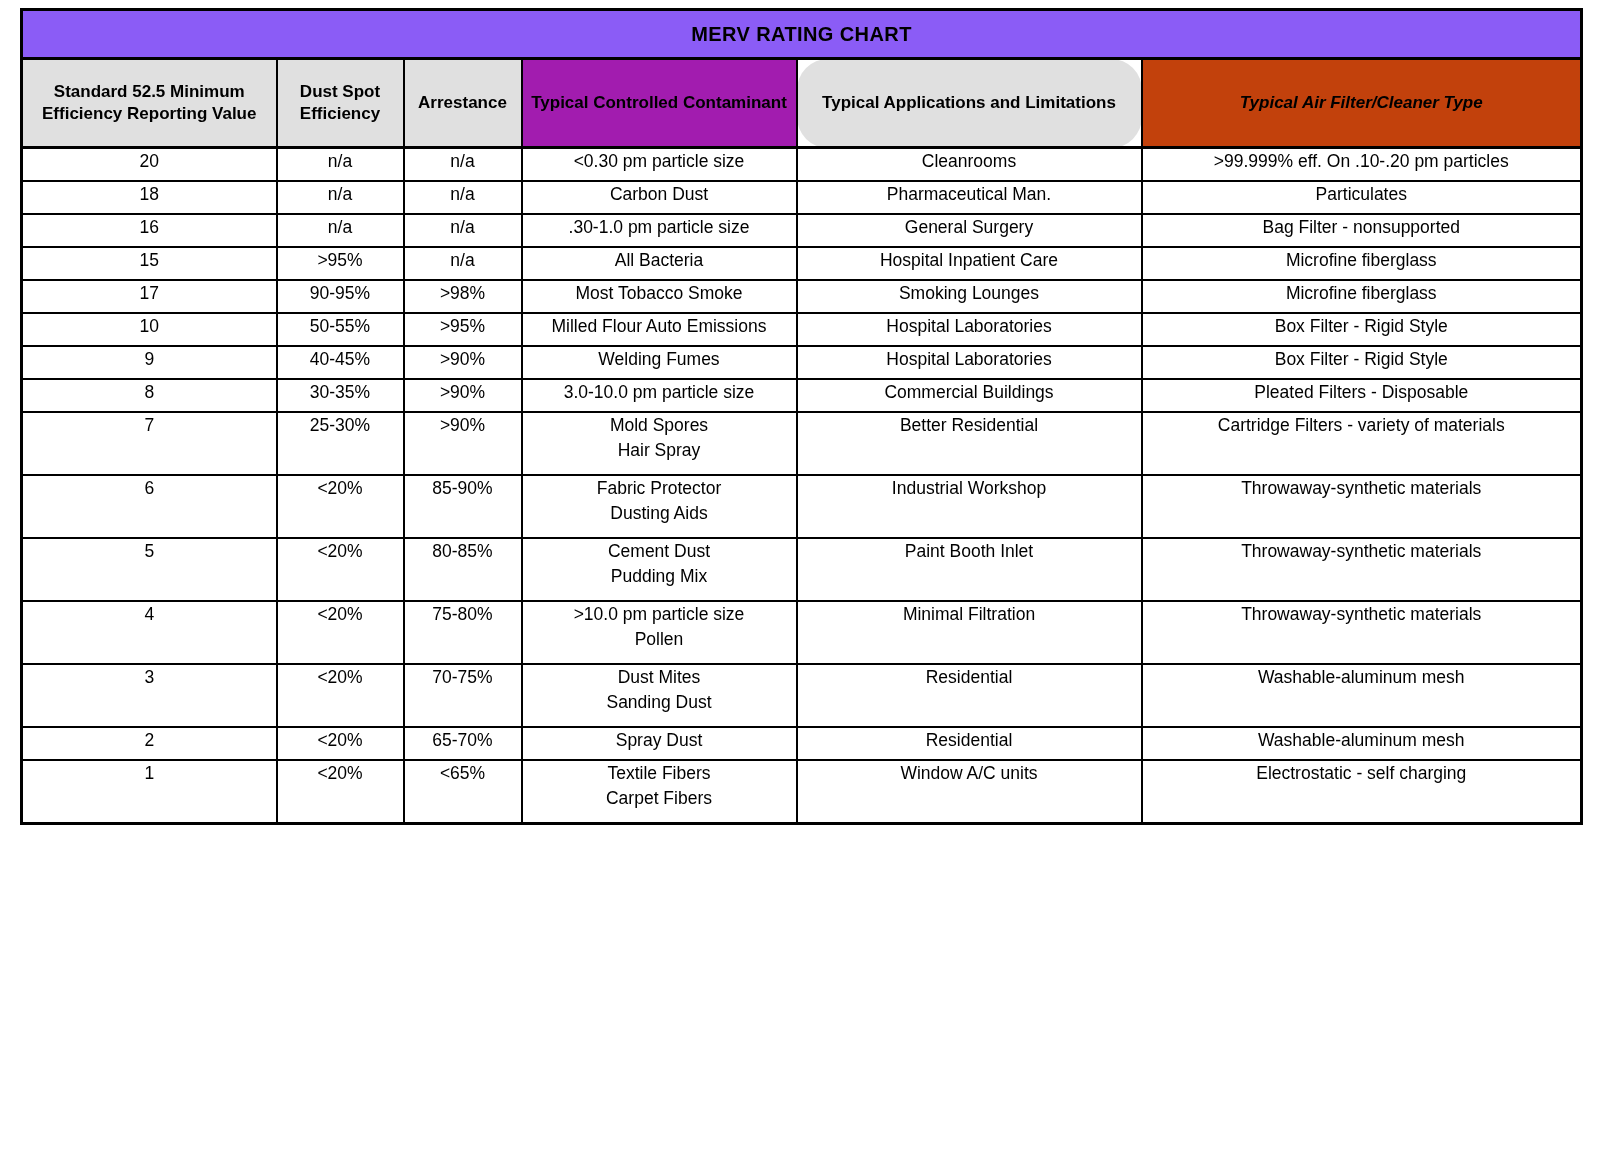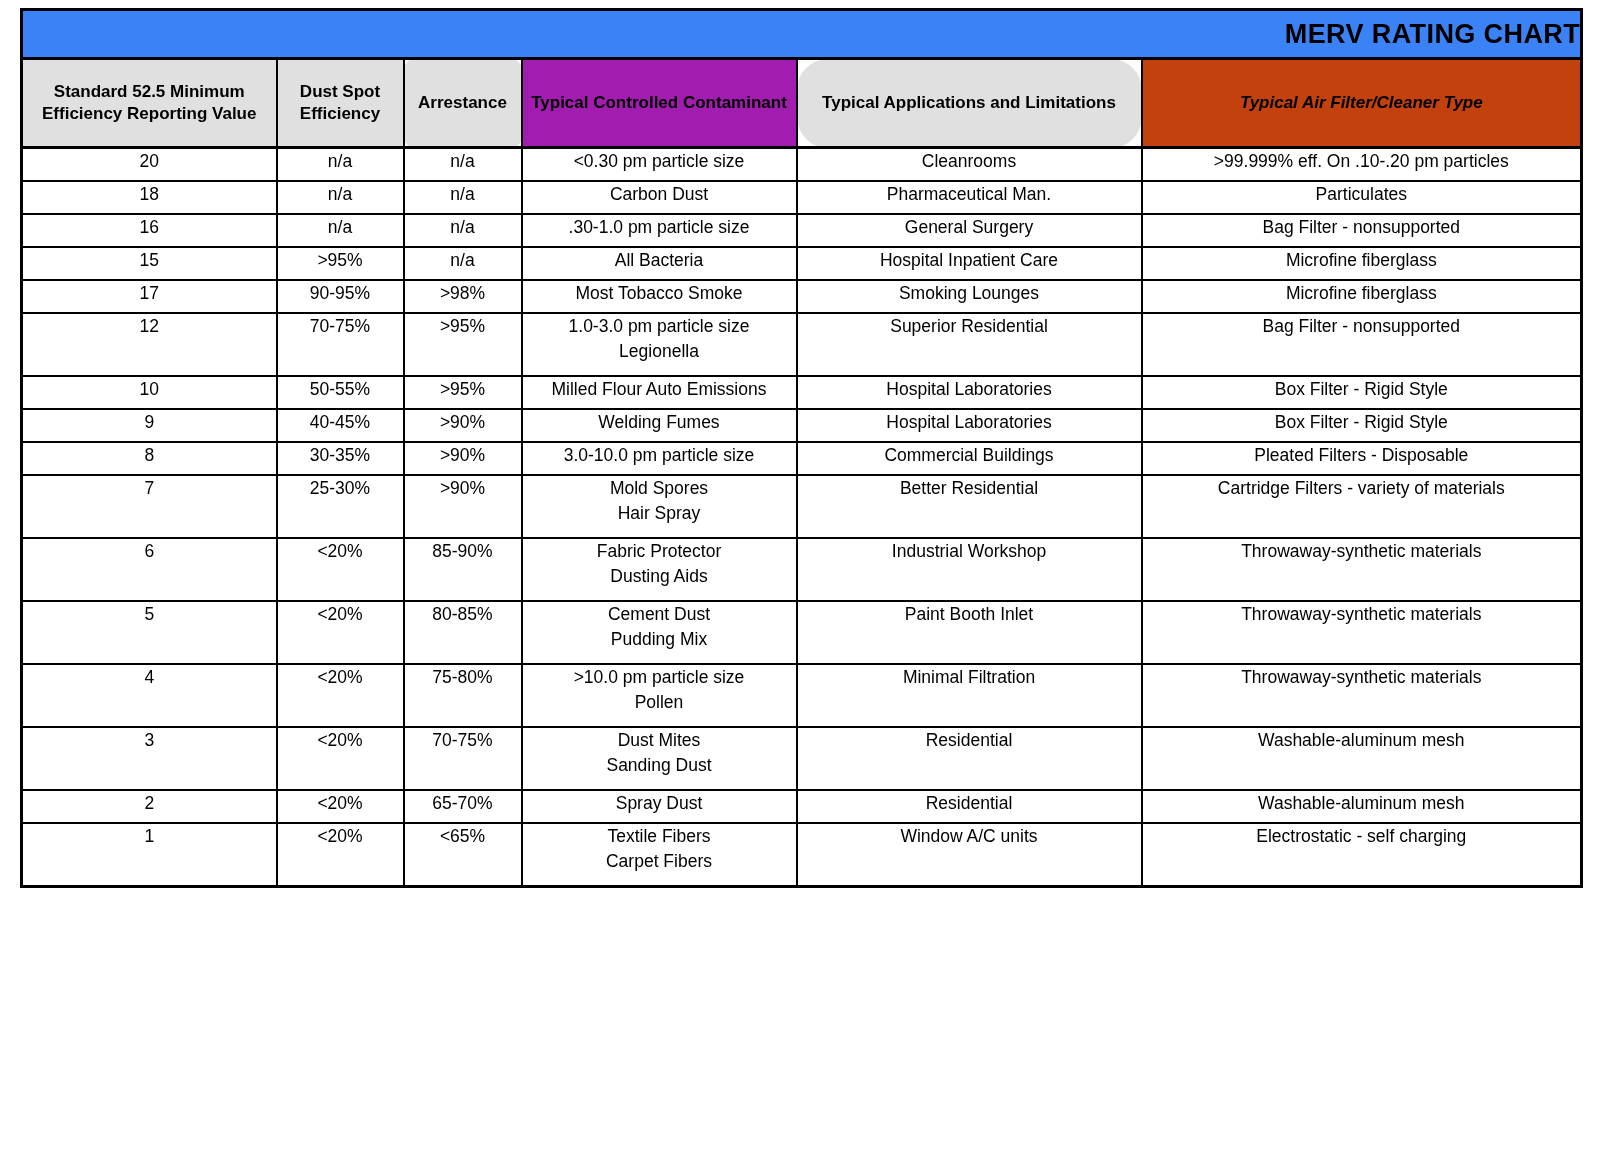--- a/index.html
+++ b/index.html
@@ -36,27 +36,27 @@
     margin: 0;
   }
 
   
   table.merv {
     border: 3px solid #000000;
   }
 
   
   .title-cell {
-    text-align: right;
-    font-size: 27px;
+    text-align: center;
+    font-size: 20px;
     font-weight: bold;
     letter-spacing: 0.4px;
     height: 46px;
     padding: 2px 0 6px 0;
-    background: #3b82f6;
+    background: #8b5cf6;
     border-bottom: 3px solid #000000 !important;
   }
 
   
   .hdr {
     background: #e0e0e0;
     text-align: center;
     font-size: 17px;
     font-weight: bold;
     line-height: 1.28;
@@ -104,21 +104,21 @@
     <thead>
       <tr>
         <td class="title-cell" colspan="6">MERV RATING CHART</td>
       </tr>
       <tr>
         <th class="hdr" style="background: rgb(224, 224, 224);">Standard
 52.5 Minimum Efficiency
 Reporting Value</th>
         <th class="hdr" style="background: rgb(224, 224, 224);">Dust Spot
 Efficiency</th>
-        <th class="hdr" style="background: rgb(224, 224, 224); border-radius: 11px;">Arrestance</th>
+        <th class="hdr" style="background: rgb(224, 224, 224);">Arrestance</th>
         <th class="hdr" style="background: #a21caf;">Typical Controlled
 Contaminant</th>
         <th class="hdr" style="background: rgb(224, 224, 224); border-radius: 31px;">Typical Applications
 and Limitations</th>
         <th class="hdr" style="background: #c2410c; font-style: italic;">Typical Air Filter/Cleaner Type</th>
       </tr>
     </thead>
     <tbody id="merv-body">
         <tr class="row-1line">
           <td class="cell">20</td>
@@ -153,29 +153,20 @@
           <td class="cell">Microfine fiberglass</td>
         </tr>
         <tr class="row-1line">
           <td class="cell">17</td>
           <td class="cell">90-95%</td>
           <td class="cell">&gt;98%</td>
           <td class="cell">Most Tobacco Smoke</td>
           <td class="cell">Smoking Lounges</td>
           <td class="cell">Microfine fiberglass</td>
         </tr>
-        <tr class="row-2line">
-          <td class="cell">12</td>
-          <td class="cell">70-75%</td>
-          <td class="cell">&gt;95%</td>
-          <td class="cell">1.0-3.0 pm particle size
-Legionella</td>
-          <td class="cell">Superior Residential</td>
-          <td class="cell">Bag Filter - nonsupported</td>
-        </tr>
         <tr class="row-1line">
           <td class="cell">10</td>
           <td class="cell">50-55%</td>
           <td class="cell">&gt;95%</td>
           <td class="cell">Milled Flour Auto Emissions</td>
           <td class="cell">Hospital Laboratories</td>
           <td class="cell">Box Filter - Rigid Style</td>
         </tr>
         <tr class="row-1line">
           <td class="cell">9</td>

